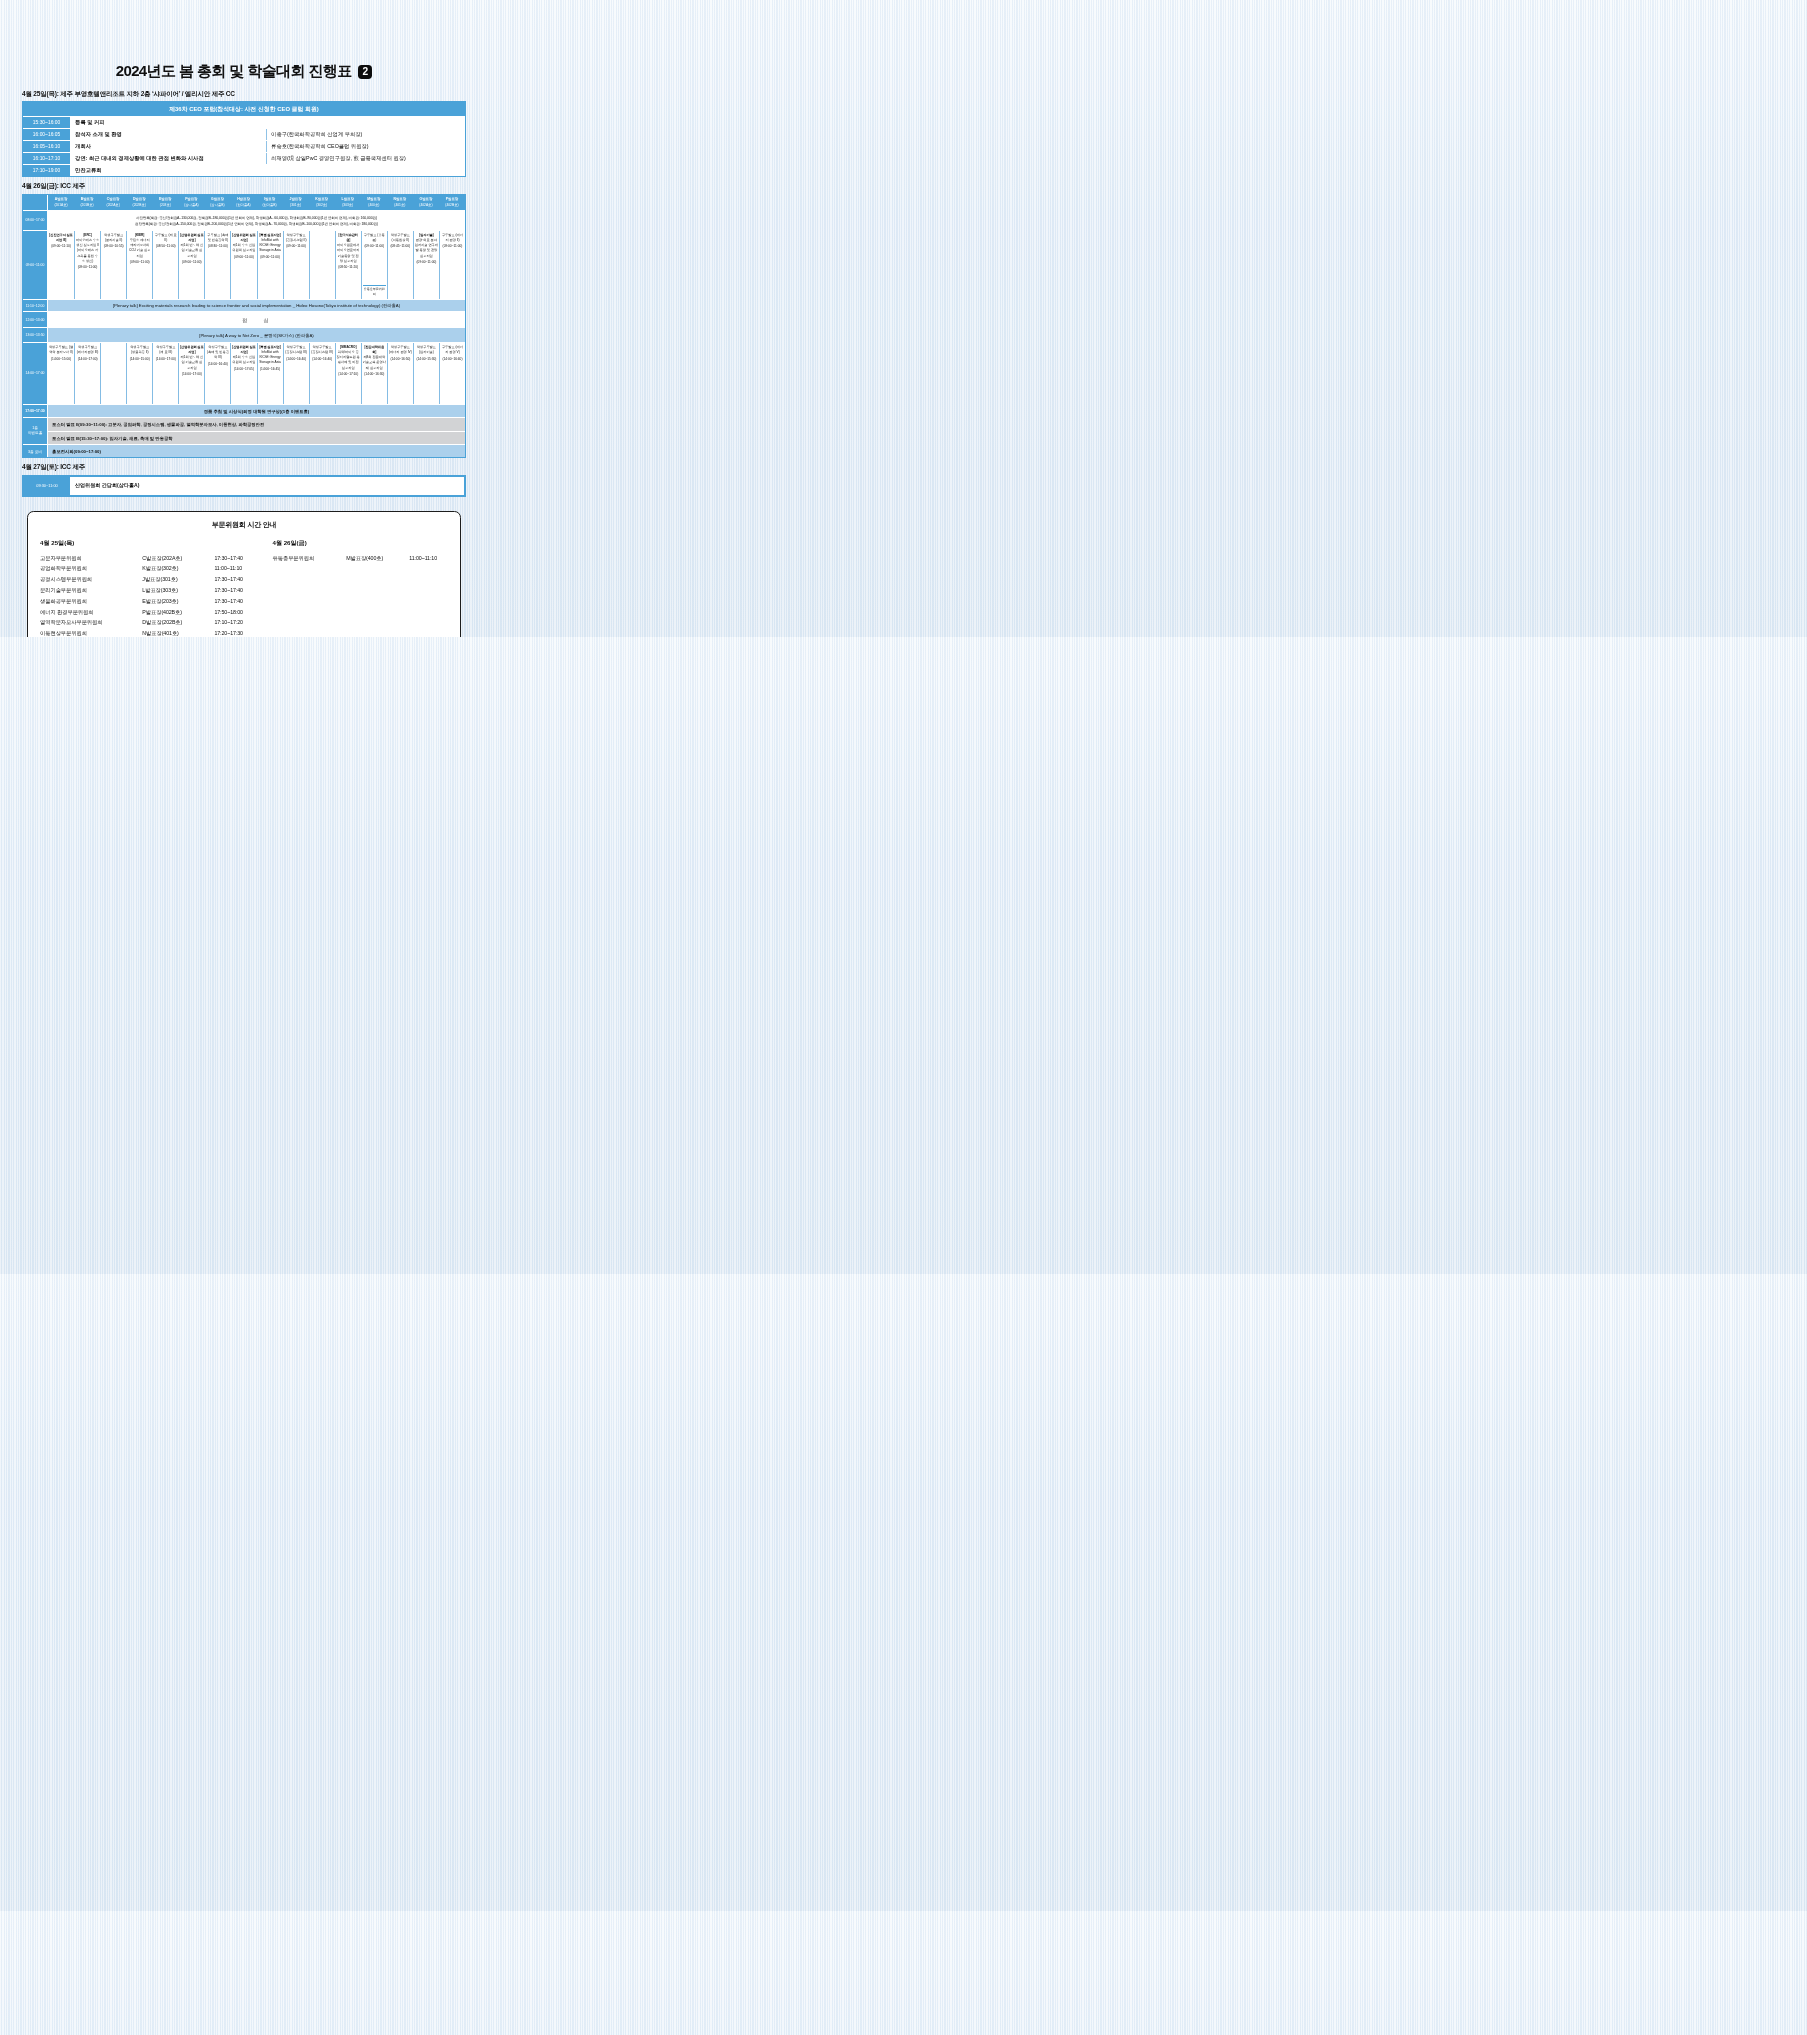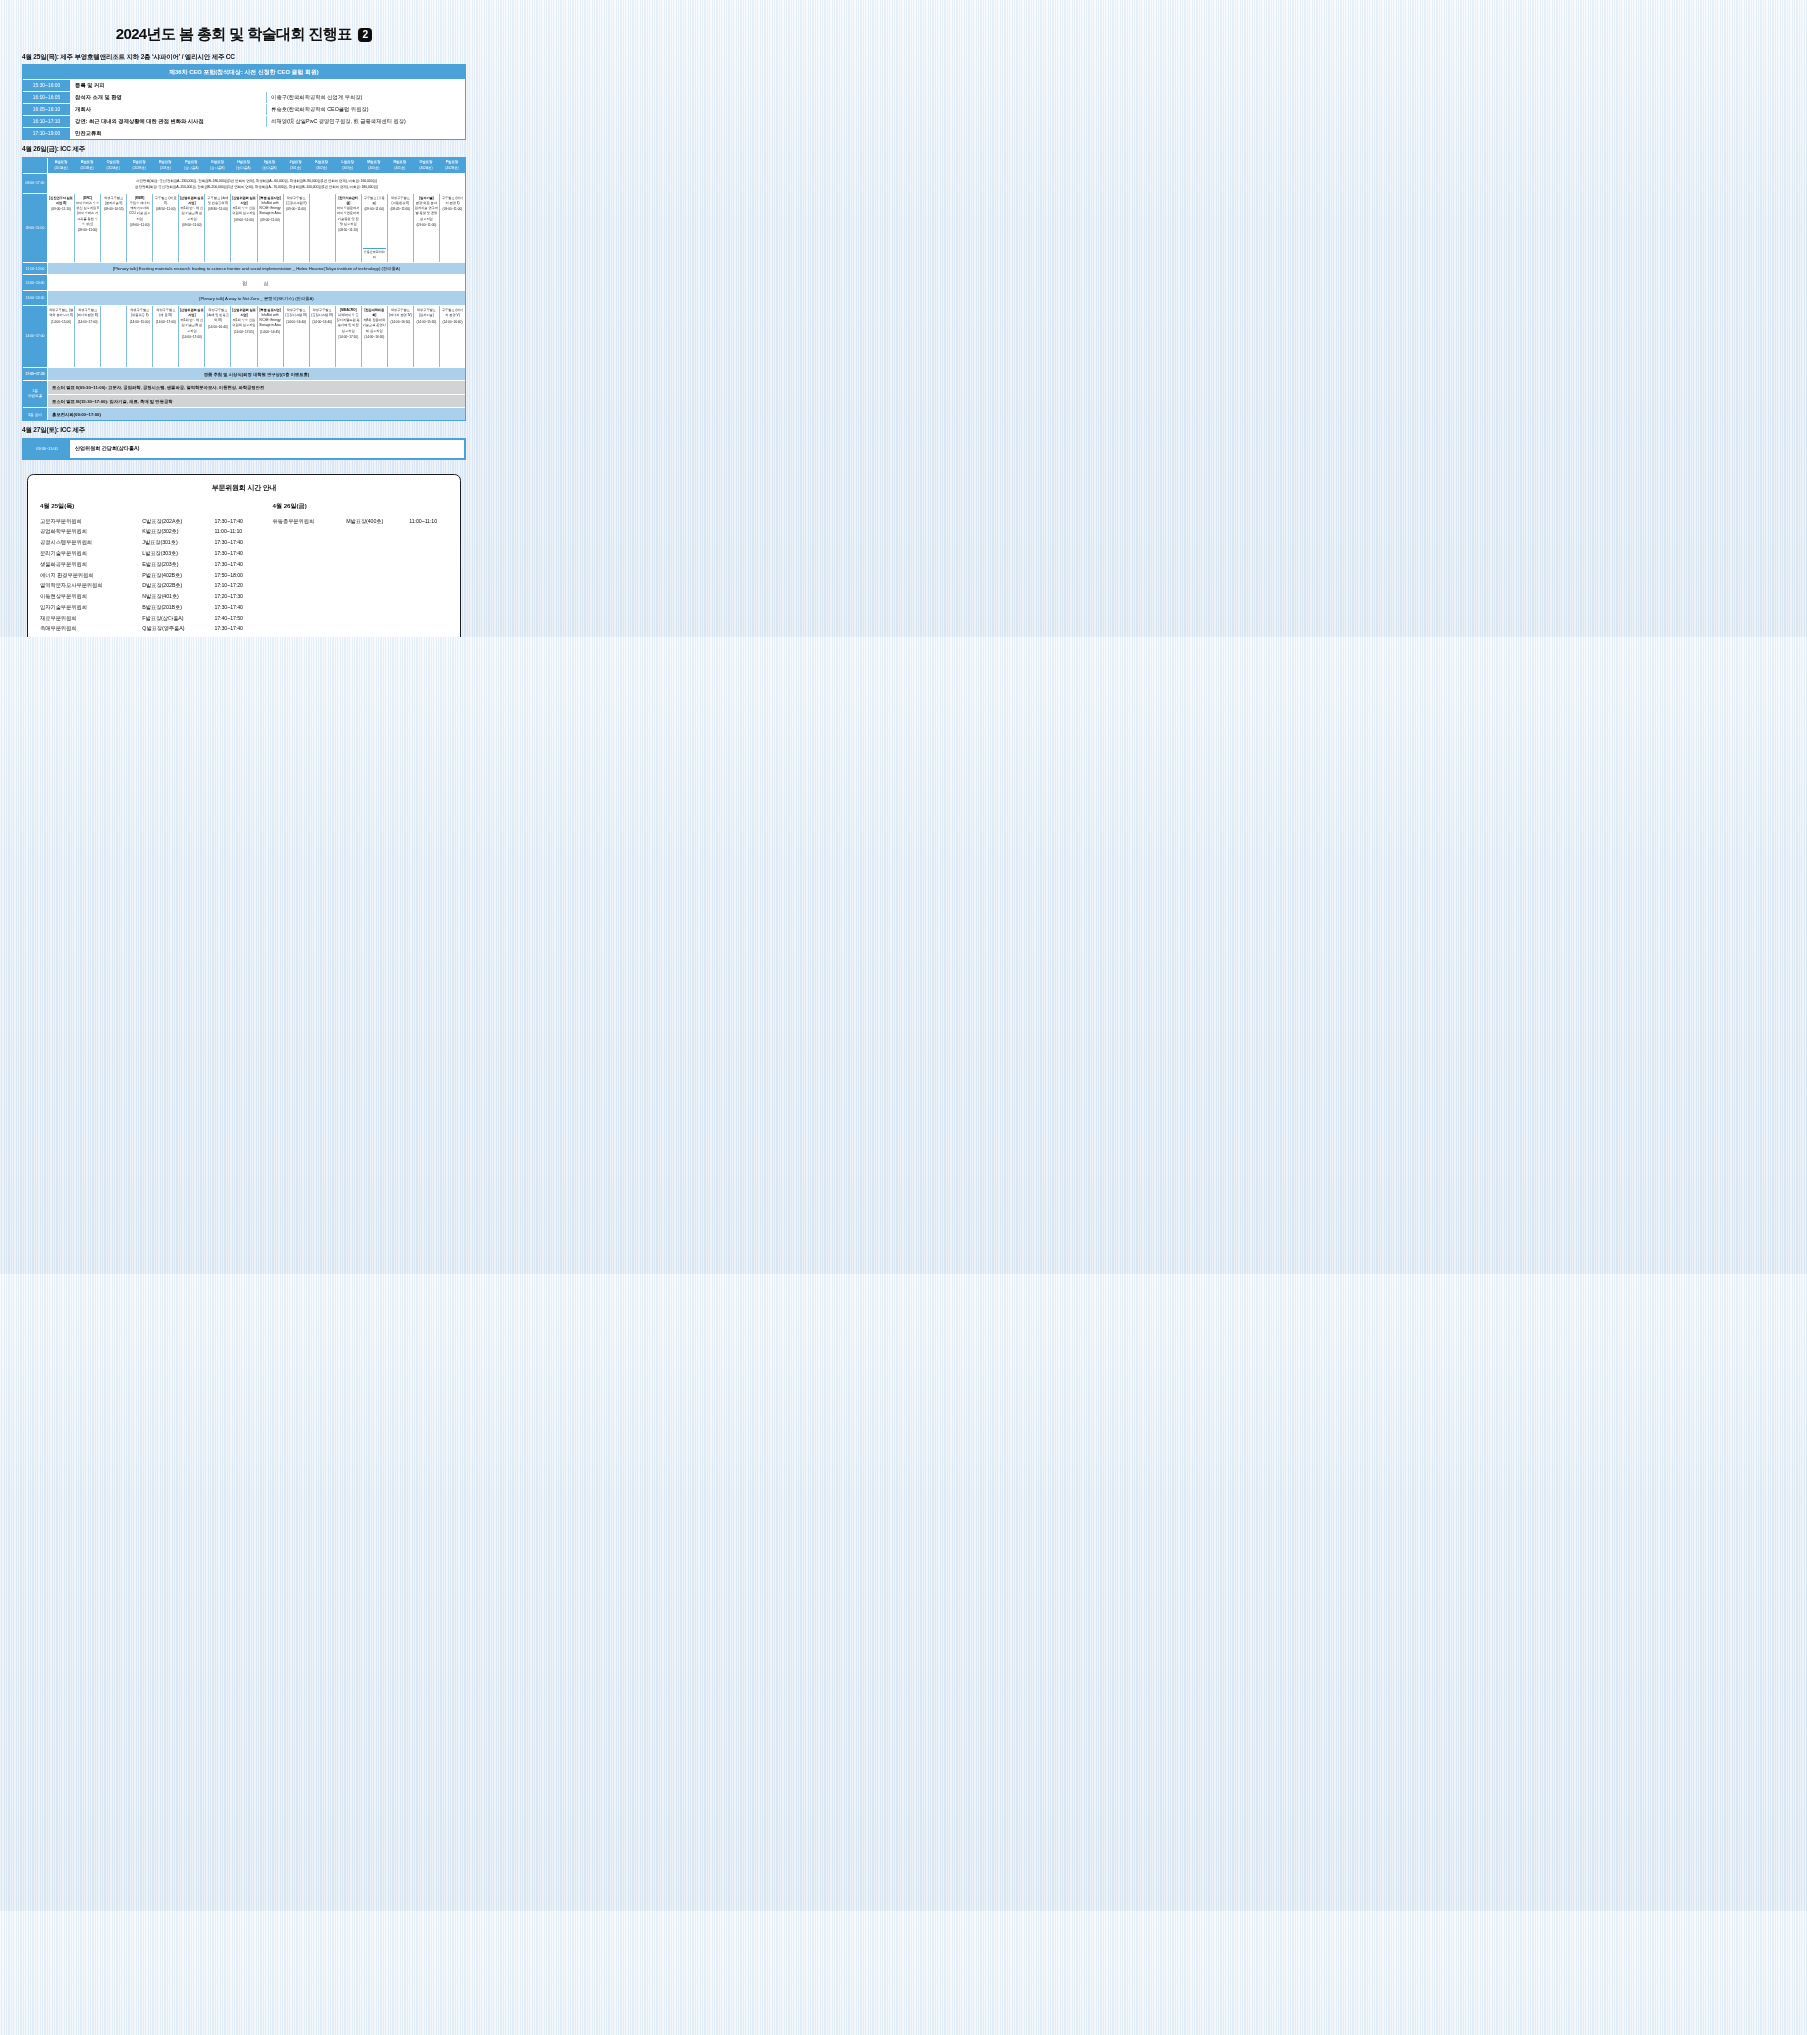--- a/index.html
+++ b/index.html
@@ -3,21 +3,21 @@
 <meta charset="utf-8">
 <style>
   html,body{margin:0;padding:0;}
   body{
     width:488px;height:637px;
     font-family:"Liberation Sans",sans-serif;color:#111;
     background:
       repeating-linear-gradient(90deg, rgba(255,255,255,.45) 0 1.2px, rgba(210,226,242,.35) 1.2px 2.4px),
       linear-gradient(180deg,#f2f7fc 0%,#e3edf7 35%,#dce8f3 100%);
   }
-  .page{box-sizing:border-box;padding:21px 22px 0 22px;}
+  .page{box-sizing:border-box;padding:21px 22px 0 22px;margin-top:37px;}
   
   .title-wrap{text-align:center;margin:4.1px 0 9px;}
   .main-title{font-size:15px;font-weight:900;letter-spacing:-0.6px;display:inline-block;vertical-align:middle;}
   .badge{display:inline-block;background:#0d0d0d;color:#fff;font-size:10.2px;font-weight:800;
          border-radius:3.7px;width:14px;height:14px;line-height:14px;text-align:center;
          vertical-align:middle;margin-left:4.9px;}
   .day-heading{font-size:6.5px;font-weight:800;margin:4.9px 0 2.4px 0;letter-spacing:-0.2px;}
   
   .ceo-table{border:0.8px solid #4aa2d8;background:#4aa2d8;}
   .ceo-header{background:#4aa2d8;color:#fff;text-align:center;font-weight:800;font-size:5.9px;padding:2.4px 0;}

